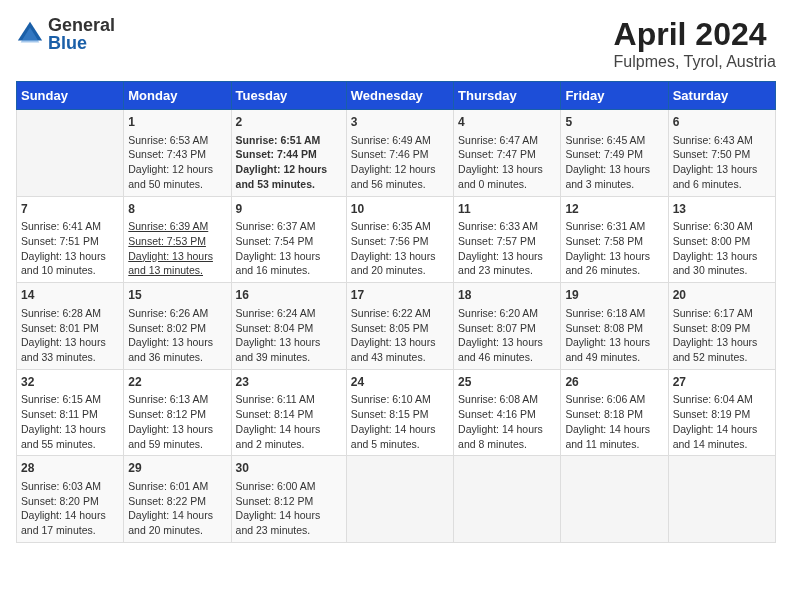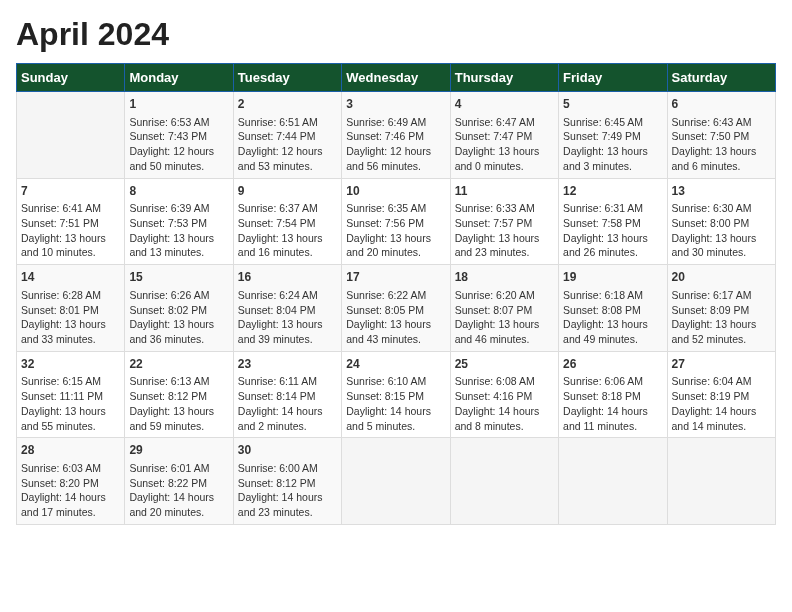--- a/index.html
+++ b/index.html
@@ -52,21 +52,21 @@
       font-size: 16px;
       font-weight: normal;
       color: #444;
     }
     table {
       width: 100%;
       border-collapse: collapse;
       font-size: 11px;
     }
     thead tr {
-      background-color: #14532d;
+      background-color: #1d4ed8;
       color: #fff;
     }
     thead th {
       padding: 6px 4px;
       text-align: left;
       font-size: 13px;
       font-weight: bold;
       border: 1px solid #1a5fa8;
     }
     tbody tr {
@@ -97,22 +97,33 @@
       color: #333;
     }
     td.empty {
       background: #f5f5f5;
     }
   </style>
 </head>
 <body>
 
 <div class="header">
+  <div class="logo">
+    <svg class="logo-icon" viewBox="0 0 30 30">
+      <polygon points="15,2 28,22 2,22" fill="#1a5fa8"></polygon>
+      <polygon points="15,8 25,24 5,24" fill="#4a90d9" opacity="0.5"></polygon>
+    </svg>
+    <div class="logo-text">
+      <span class="logo-general">General</span>
+      <span class="logo-blue">Blue</span>
+    </div>
+  </div>
   <div class="title-block">
     <h1>April 2024</h1>
+    <h2>Fulpmes, Tyrol, Austria</h2>
   </div>
 </div>
 
 <table>
   <thead>
     <tr>
     <th>Sunday</th>
         <th>Monday</th>
         <th>Tuesday</th>
         <th>Wednesday</th>
@@ -126,21 +137,21 @@
         <td class="empty"></td>
         <td>
           <span class="day-number">1</span>
           <div class="cell-info" style="white-space: pre-line;">Sunrise: 6:53 AM
 Sunset: 7:43 PM
 Daylight: 12 hours
 and 50 minutes.</div>
         </td>
         <td>
           <span class="day-number">2</span>
-          <div class="cell-info" style="white-space: pre-line;">Sunrise: 6:51 AM
+          <div class="cell-info" style="white-space: pre-line; font-weight: bold;">Sunrise: 6:51 AM
 Sunset: 7:44 PM
 Daylight: 12 hours
 and 53 minutes.</div>
         </td>
         <td>
           <span class="day-number">3</span>
           <div class="cell-info" style="white-space: pre-line;">Sunrise: 6:49 AM
 Sunset: 7:46 PM
 Daylight: 12 hours
 and 56 minutes.</div>
@@ -170,21 +181,21 @@
       <tr>
         <td>
           <span class="day-number">7</span>
           <div class="cell-info" style="white-space: pre-line;">Sunrise: 6:41 AM
 Sunset: 7:51 PM
 Daylight: 13 hours
 and 10 minutes.</div>
         </td>
         <td>
           <span class="day-number">8</span>
-          <div class="cell-info" style="white-space: pre-line;">Sunrise: 6:39 AM
+          <div class="cell-info" style="white-space: pre-line; text-decoration: underline;">Sunrise: 6:39 AM
 Sunset: 7:53 PM
 Daylight: 13 hours
 and 13 minutes.</div>
         </td>
         <td>
           <span class="day-number">9</span>
           <div class="cell-info" style="white-space: pre-line;">Sunrise: 6:37 AM
 Sunset: 7:54 PM
 Daylight: 13 hours
 and 16 minutes.</div>
@@ -266,21 +277,21 @@
           <div class="cell-info" style="white-space: pre-line;">Sunrise: 6:17 AM
 Sunset: 8:09 PM
 Daylight: 13 hours
 and 52 minutes.</div>
         </td>
       </tr>
       <tr>
         <td>
           <span class="day-number">32</span>
           <div class="cell-info" style="white-space: pre-line;">Sunrise: 6:15 AM
-Sunset: 11:11 PM
+Sunset: 8:11 PM
 Daylight: 13 hours
 and 55 minutes.</div>
         </td>
         <td>
           <span class="day-number">22</span>
           <div class="cell-info" style="white-space: pre-line;">Sunrise: 6:13 AM
 Sunset: 8:12 PM
 Daylight: 13 hours
 and 59 minutes.</div>
         </td>

